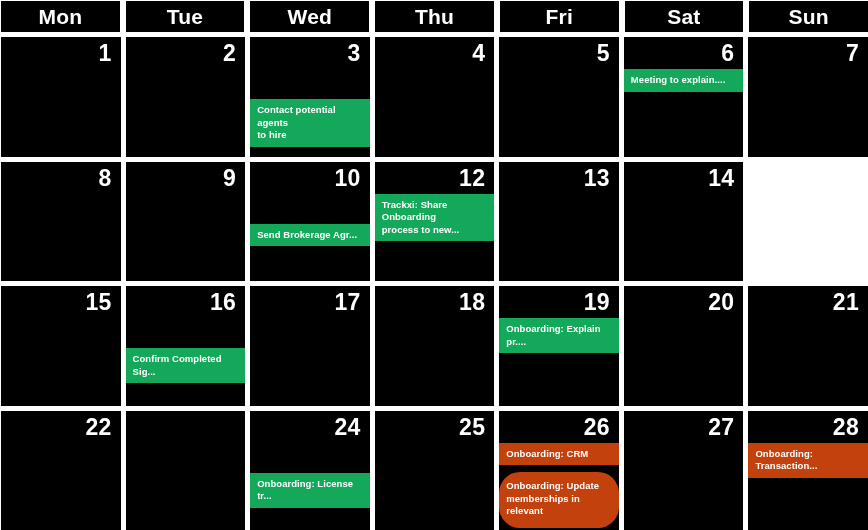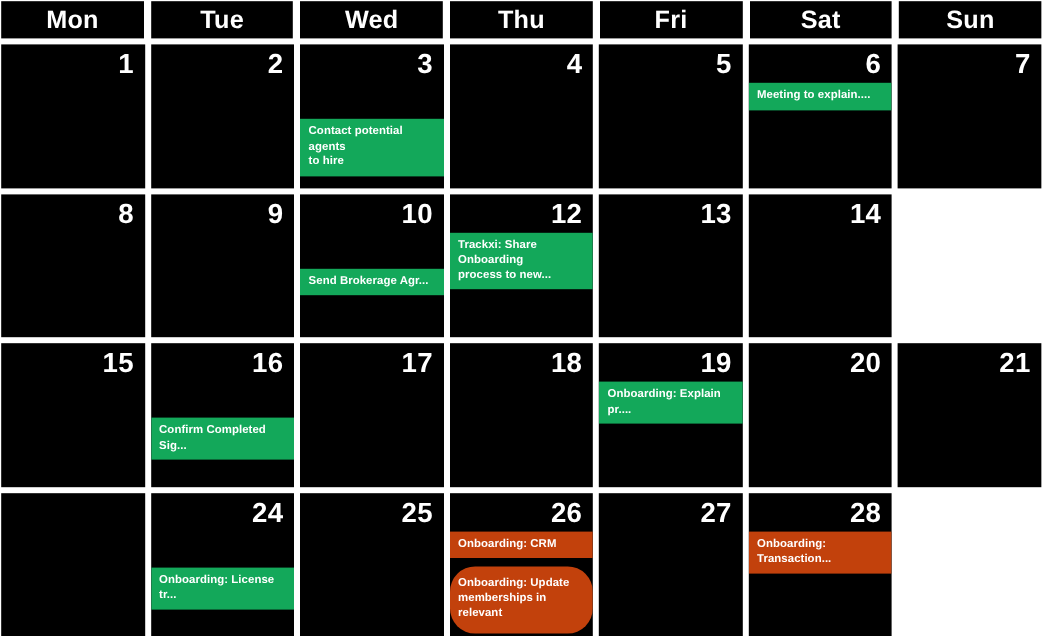--- a/index.html
+++ b/index.html
@@ -236,20 +236,24 @@
           <div class="day-number">20</div>
           <div class="events"></div>
         </div>
         <div class="day-cell">
           <div class="day-number">21</div>
           <div class="events"></div>
         </div>
       </div>
       <div class="week-row">
         <div class="day-cell">
+          <div class="day-number">22</div>
+          <div class="events"></div>
+        </div>
+        <div class="day-cell">
           <div class="events"></div>
         </div>
         <div class="day-cell">
           <div class="day-number">24</div>
           <div class="events">
             <div class="slot-spacer"></div>
             <div class="event green">Onboarding: License tr...</div>
           </div>
         </div>
         <div class="day-cell">

